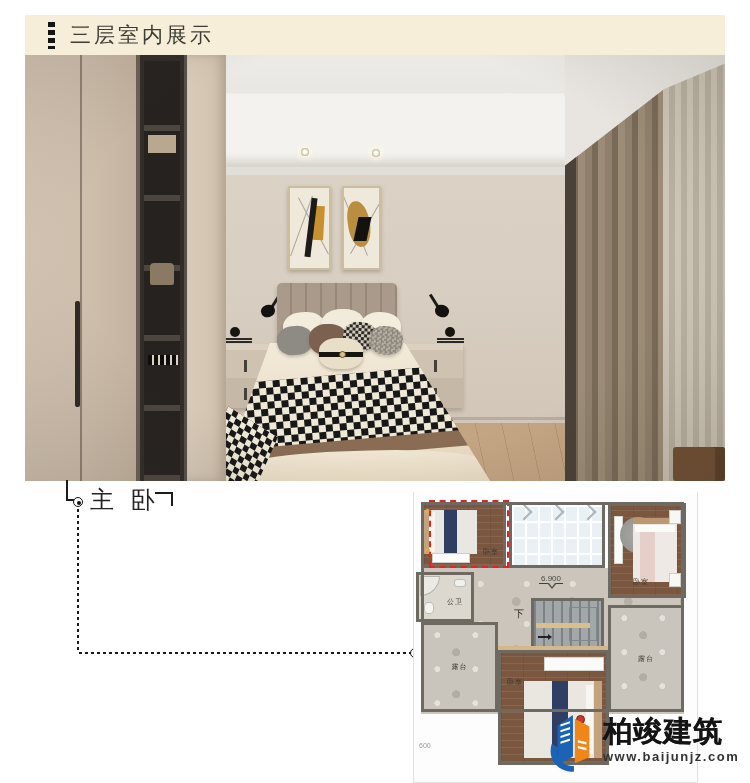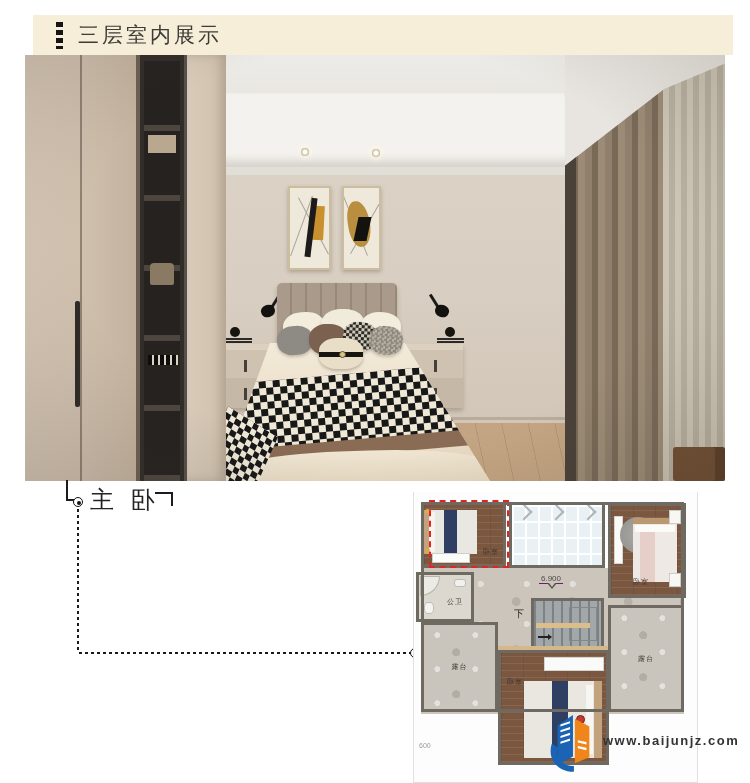--- a/index.html
+++ b/index.html
@@ -2,21 +2,21 @@
 <html><head>
 <meta charset="utf-8">
 <style>
   * { margin:0; padding:0; box-sizing:border-box; }
   html,body { background:#fff; }
   body { font-family:"Liberation Sans","DejaVu Sans",sans-serif; }
   .page { position:relative; width:750px; height:783px; background:#ffffff; overflow:hidden; }
   .abs { position:absolute; }
 
   
-  .banner { left:25px; top:15px; width:700px; height:40px; background:#f6eed8; display:flex; align-items:center;margin-left:8px; }
+  .banner { left:25px; top:15px; width:700px; height:40px; background:#f6eed8; display:flex; align-items:center; }
   .banner-dash { margin-left:23px; width:7px; height:27px;
     background:repeating-linear-gradient(180deg,#151515 0 5px,transparent 5px 8px); }
   .banner-title { margin-left:15px; font-size:21px; color:#3c3c36; letter-spacing:3px; }
 
   
   .photo { left:25px; top:55px; width:700px; height:426px; background:#d8cfc2; overflow:hidden; }
   .wall { left:0; top:0; width:700px; height:426px;
     background:linear-gradient(180deg,#ded6ca 0%,#d8cec1 55%,#cfc3b4 100%); }
   .ceiling { left:0; top:0; width:700px; height:120px;
     background:linear-gradient(180deg,#edebe7,#e1ded8);
@@ -404,17 +404,18 @@
         <rect x="16" y="24" width="10" height="2.2" transform="skewY(-18)"></rect>
         <rect x="16" y="30" width="10" height="2.2" transform="skewY(-18)"></rect>
         <rect x="16" y="36" width="10" height="2.2" transform="skewY(-18)"></rect>
         <rect x="16" y="42" width="10" height="2.2" transform="skewY(-18)"></rect>
       </g>
       <path d="M31 13 L46 21 L46 53 L31 59 Z" fill="#f08519"></path>
       <rect x="34" y="28" width="9" height="2.4" fill="#ffffff" transform="skewY(12)"></rect>
       <rect x="34" y="34" width="9" height="2.4" fill="#ffffff" transform="skewY(12)"></rect>
     </svg>
     <div class="logo-text">
+      <div class="logo-name">柏竣建筑</div>
       <div class="logo-site">www.baijunjz.com</div>
     </div>
   </div>
 
 </div>
 
 </body></html>

